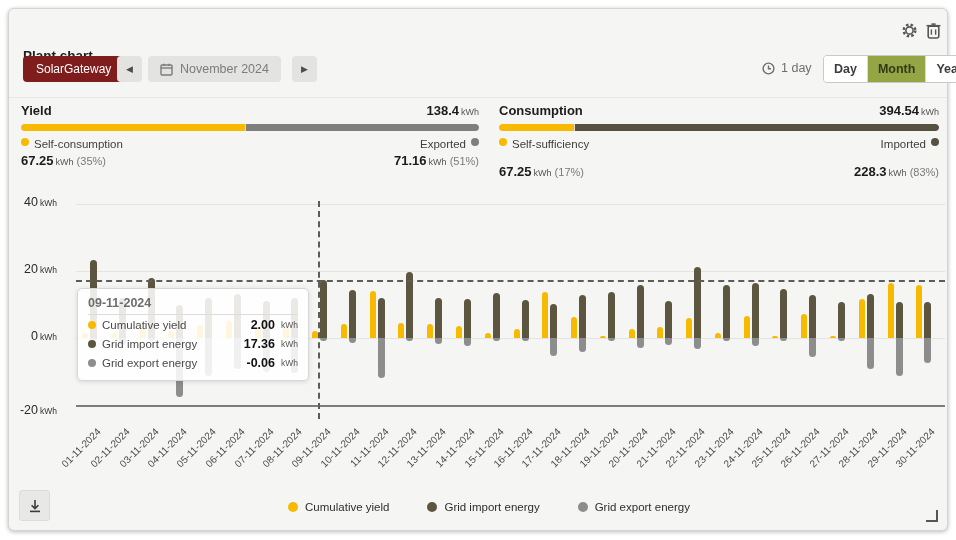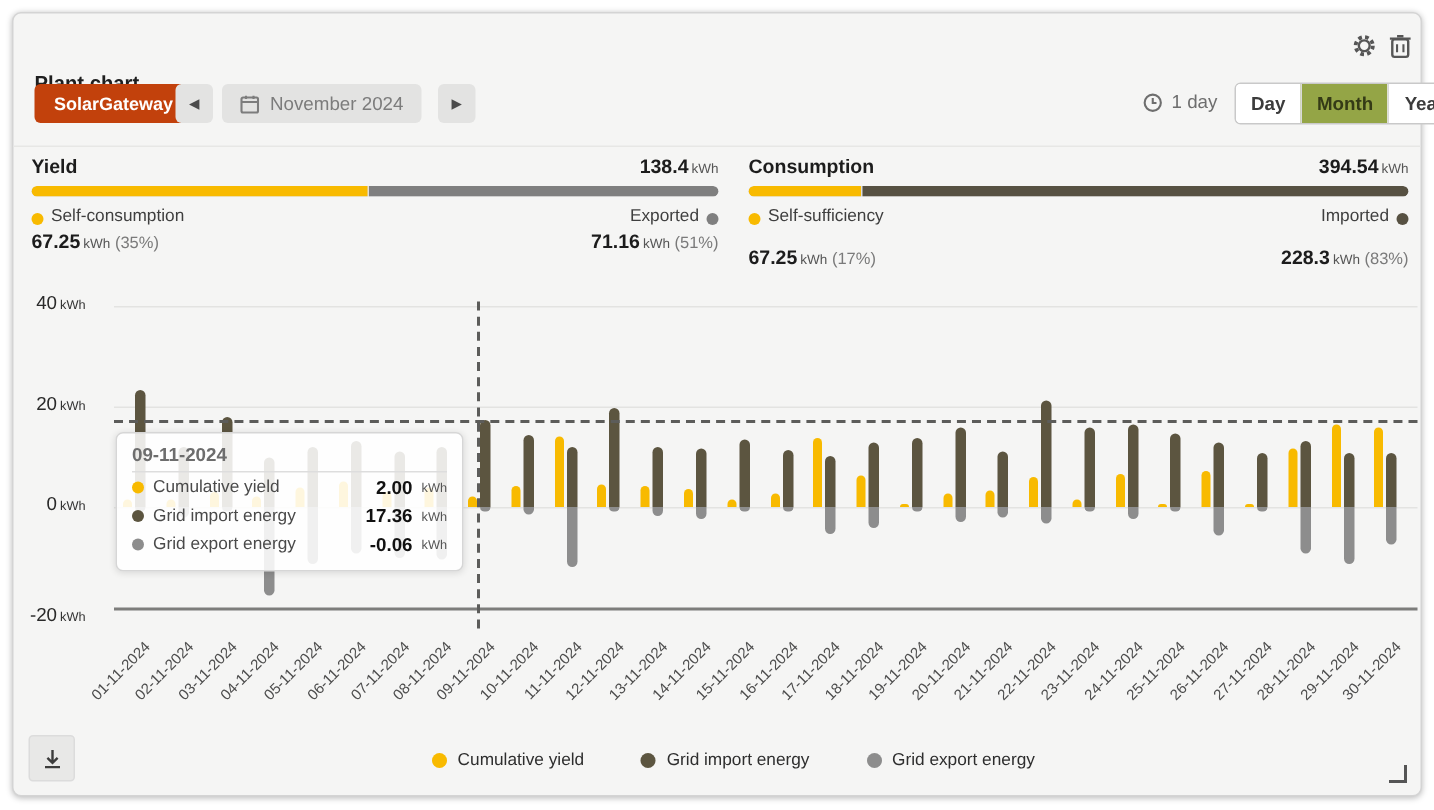--- a/index.html
+++ b/index.html
@@ -4,38 +4,38 @@
 <style>
   html,body{margin:0;padding:0;background:#fff;font-family:"Liberation Sans","DejaVu Sans",sans-serif;}
   .stage{position:relative;width:956px;height:540px;background:#fff;overflow:hidden;}
   .card{position:absolute;left:8px;top:8px;width:938px;height:521px;background:#f5f5f4;
         border:1px solid #d4d4d4;border-radius:6px;box-shadow:0 1px 4px rgba(0,0,0,.28);}
   .abs{position:absolute;}
   .title{font-size:13.5px;font-weight:700;color:#1f1f1f;}
   .icon-btn{color:#565656;cursor:pointer;background:none;border:none;padding:0;}
   .btn{display:flex;align-items:center;justify-content:center;border:none;border-radius:4px;
        background:#e3e3e2;color:#6f6f6f;font-size:12.5px;cursor:pointer;height:26px;}
-  .btn.green{background:#c2410c;color:#fff;font-weight:700;font-size:12px;}
+  .btn.green{background:#7f1d1d;color:#fff;font-weight:400;font-size:12px;}
   .nav-arrow{width:25px;font-size:9px;color:#4c4c4c;}
   .date-btn{padding:0 12px;gap:7px;color:#7c7c7c;}
   .interval{display:flex;align-items:center;gap:6px;color:#6e6e6e;font-size:12.5px;}
   .seg{display:flex;border:1px solid #c9c9c9;border-radius:4px;overflow:hidden;background:#fff;height:28px;box-sizing:border-box;}
   .seg button{border:none;background:#fff;color:#3c3c3c;font-size:12.5px;font-weight:600;padding:0 10px;cursor:pointer;border-left:1px solid #d9d9d9;}
   .seg button:first-child{border-left:none;}
   .seg button.active{background:#94a546;color:#343a16;}
   .divider{left:0;top:88px;width:100%;height:1px;background:#e7e7e5;}
   
   .panel-title{font-size:13px;font-weight:700;color:#1c1c1c;}
   .panel-total{font-size:13px;font-weight:700;color:#1c1c1c;}
   .unit{font-size:9px;font-weight:400;color:#555;margin-left:2px;}
   .stackbar{height:7px;border-radius:4px;overflow:hidden;display:flex;background:#ddd;}
   .stackbar .segl{height:100%;border-radius:4px 0 0 4px;}
   .stackbar .segr{height:100%;flex:1;border-radius:0 4px 4px 0;margin-left:1px;}
   .lbl-row{display:flex;justify-content:space-between;font-size:11.5px;color:#3f3f3f;}
-  .lbl{display:flex;align-items:flex-end;gap:5px;}
+  .lbl{display:flex;align-items:flex-start;gap:5px;}
   .dot{width:8px;height:8px;border-radius:50%;display:inline-block;flex:0 0 auto;}
   .val-row{display:flex;justify-content:space-between;font-size:11px;color:#7a7a7a;}
   .val-num{font-size:13px;font-weight:700;color:#1c1c1c;}
   
   .gridline{position:absolute;height:1px;background:#e3e3e1;}
   .axisline{position:absolute;height:2px;background:#7d7d7b;}
   .ytick{position:absolute;width:46px;text-align:right;font-size:12.5px;color:#2a2a2a;}
   .ytick .unit{font-size:8.5px;color:#333;}
   .bar{position:absolute;}
   .bar.pos{border-radius:4px 4px 0 0;}

